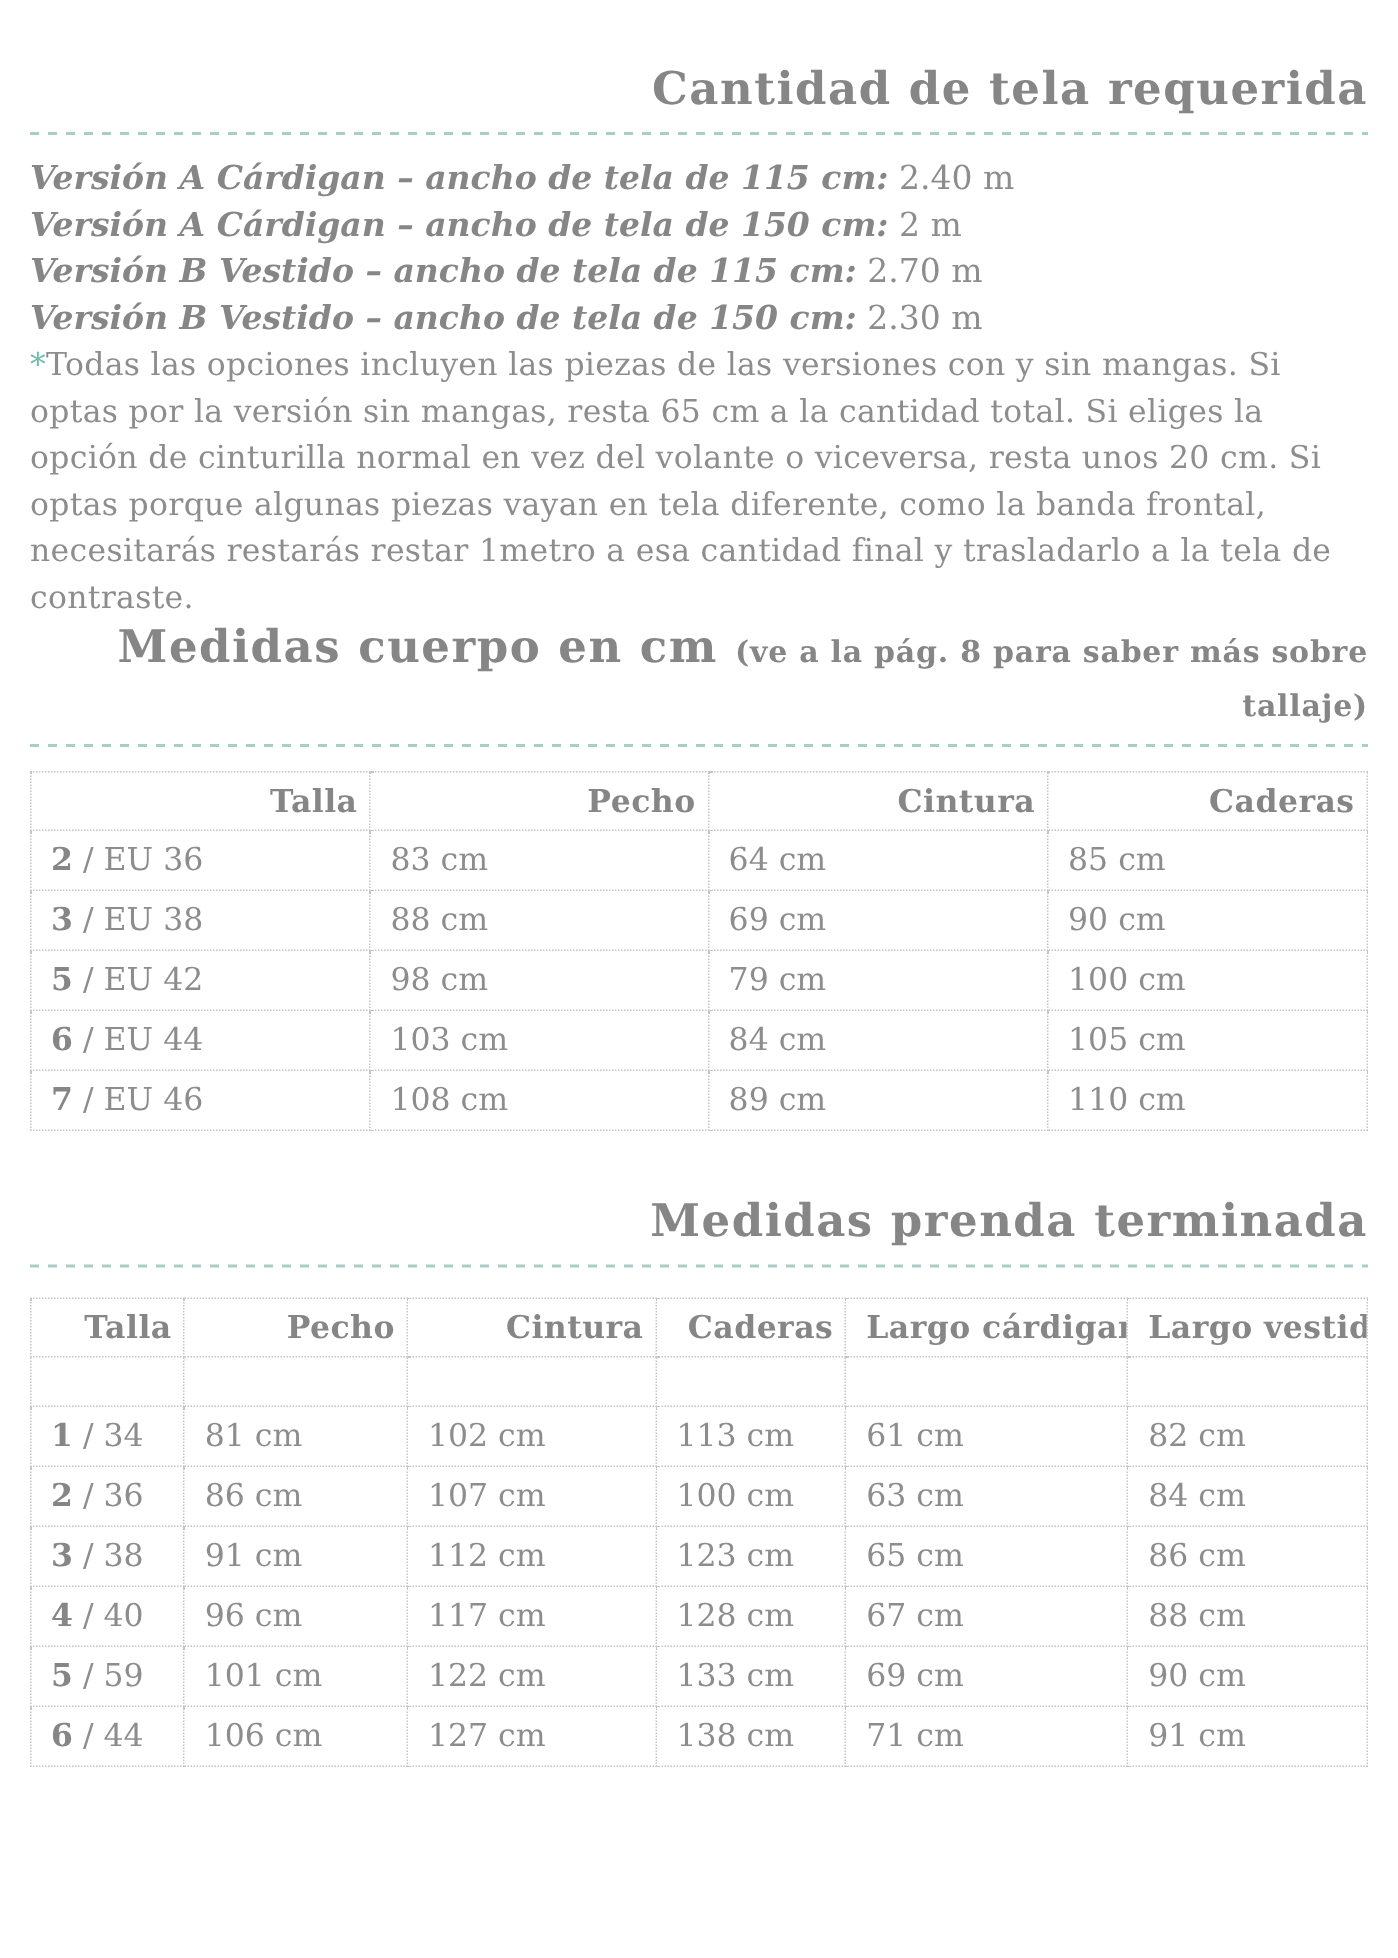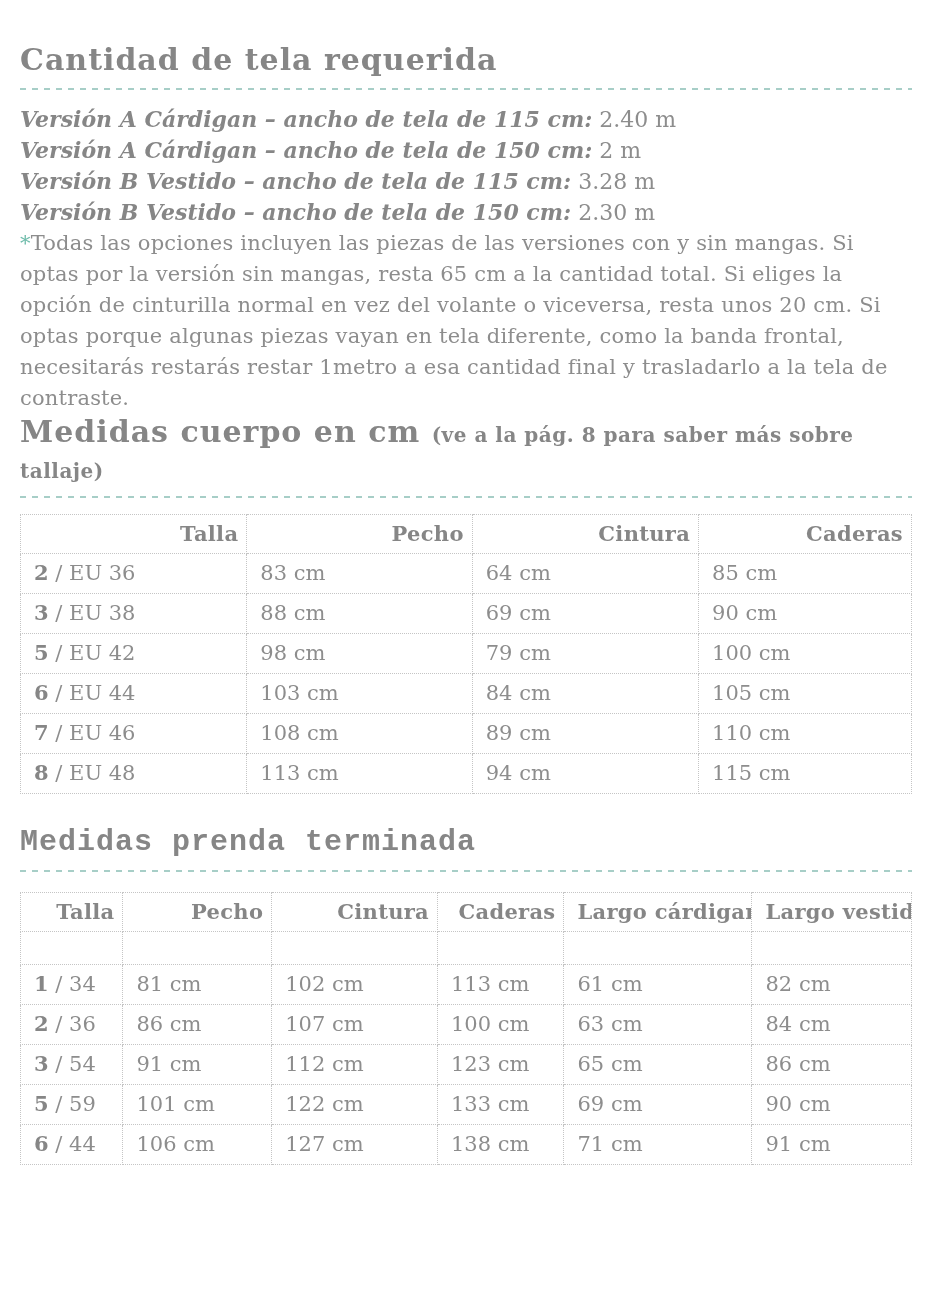--- a/index.html
+++ b/index.html
@@ -19,20 +19,21 @@
     color:var(--text);
   }
   .page{padding:0 20px 24px 20px;}
 
   h1,h2{
     font-size:30px;
     font-weight:bold;
     color:var(--text-strong);
     letter-spacing:1px;
     line-height:1.2;
+    text-align:right;
   }
   .h1-fabric{margin-top:42px;}
   .h-sub{font-size:20px;font-weight:bold;letter-spacing:0.5px;}
 
   .dash-rule{
     height:2px;
     margin-top:10px;
     background:repeating-linear-gradient(90deg, var(--teal) 0 6px, transparent 6px 12px);
   }
 
@@ -45,21 +46,21 @@
   .version-line strong{color:var(--text-strong);font-weight:bold;font-style:italic;}
 
   .note{
     font-size:21px;
     line-height:31px;
     letter-spacing:0.2px;
   }
   .note .asterisk{color:var(--asterisk);}
 
   .h2-body{}
-  .h2-finished{margin-top:30px;font-family:Liberation Mono, monospace;}
+  .h2-finished{margin-top:43px;}
 
   table{
     width:100%;
     border-collapse:collapse;
     table-layout:fixed;
     margin-top:16px;
   }
   .table-finished{margin-top:20px;}
   th,td{
     border:1px dotted var(--border);
@@ -82,21 +83,21 @@
 <div class="page">
 
   <section>
     <h1 class="h1-fabric">Cantidad de tela requerida</h1>
     <div class="dash-rule"></div>
     <div class="version-lines">
   <p class="version-line"><strong class="vl-label">Versión A Cárdigan – ancho de tela de 115 cm:</strong> <span class="vl-value">2.40 m</span></p>
 
   <p class="version-line"><strong class="vl-label">Versión A Cárdigan – ancho de tela de 150 cm:</strong> <span class="vl-value">2 m</span></p>
 
-  <p class="version-line"><strong class="vl-label">Versión B Vestido – ancho de tela de 115 cm:</strong> <span class="vl-value">3.28 m</span></p>
+  <p class="version-line"><strong class="vl-label">Versión B Vestido – ancho de tela de 115 cm:</strong> <span class="vl-value">2.70 m</span></p>
 
   <p class="version-line"><strong class="vl-label">Versión B Vestido – ancho de tela de 150 cm:</strong> <span class="vl-value">2.30 m</span></p>
 </div>
     <p class="note"><span class="asterisk">*</span><span>Todas las opciones incluyen las piezas de las versiones con y sin mangas. Si optas por la versión sin mangas, resta 65 cm a la cantidad total. Si eliges la opción de cinturilla normal en vez del volante o viceversa, resta unos 20 cm. Si optas porque algunas piezas vayan en tela diferente, como la banda frontal, necesitarás restarás restar 1metro a esa cantidad final y trasladarlo a la tela de contraste.</span></p>
   </section>
 
   <section>
     <h2 class="h2-body"><span>Medidas cuerpo en cm</span> <span class="h-sub">(ve a la pág. 8 para saber más sobre tallaje)</span></h2>
     <div class="dash-rule"></div>
     <table class="table-body" id="table-body">
@@ -137,26 +138,20 @@
             <td><strong>6</strong><span> / EU 44</span></td>
             <td>103 cm</td>
             <td>84 cm</td>
             <td>105 cm</td>
           </tr>
           <tr>
             <td><strong>7</strong><span> / EU 46</span></td>
             <td>108 cm</td>
             <td>89 cm</td>
             <td>110 cm</td>
-          </tr>
-          <tr>
-            <td><strong>8</strong><span> / EU 48</span></td>
-            <td>113 cm</td>
-            <td>94 cm</td>
-            <td>115 cm</td>
           </tr>
         </tbody>
     </table>
   </section>
 
   <section>
     <h2 class="h2-finished">Medidas prenda terminada</h2>
     <div class="dash-rule"></div>
     <table class="table-finished" id="table-finished">
       <colgroup>
@@ -196,26 +191,34 @@
           </tr>
           <tr>
             <td><strong>2</strong><span> / 36</span></td>
             <td>86 cm</td>
             <td>107 cm</td>
             <td>100 cm</td>
             <td>63 cm</td>
             <td>84 cm</td>
           </tr>
           <tr>
-            <td><strong>3</strong><span> / 54</span></td>
+            <td><strong>3</strong><span> / 38</span></td>
             <td>91 cm</td>
             <td>112 cm</td>
             <td>123 cm</td>
             <td>65 cm</td>
             <td>86 cm</td>
+          </tr>
+          <tr>
+            <td><strong>4</strong><span> / 40</span></td>
+            <td>96 cm</td>
+            <td>117 cm</td>
+            <td>128 cm</td>
+            <td>67 cm</td>
+            <td>88 cm</td>
           </tr>
           <tr>
             <td><strong>5</strong><span> / 59</span></td>
             <td>101 cm</td>
             <td>122 cm</td>
             <td>133 cm</td>
             <td>69 cm</td>
             <td>90 cm</td>
           </tr>
           <tr>

